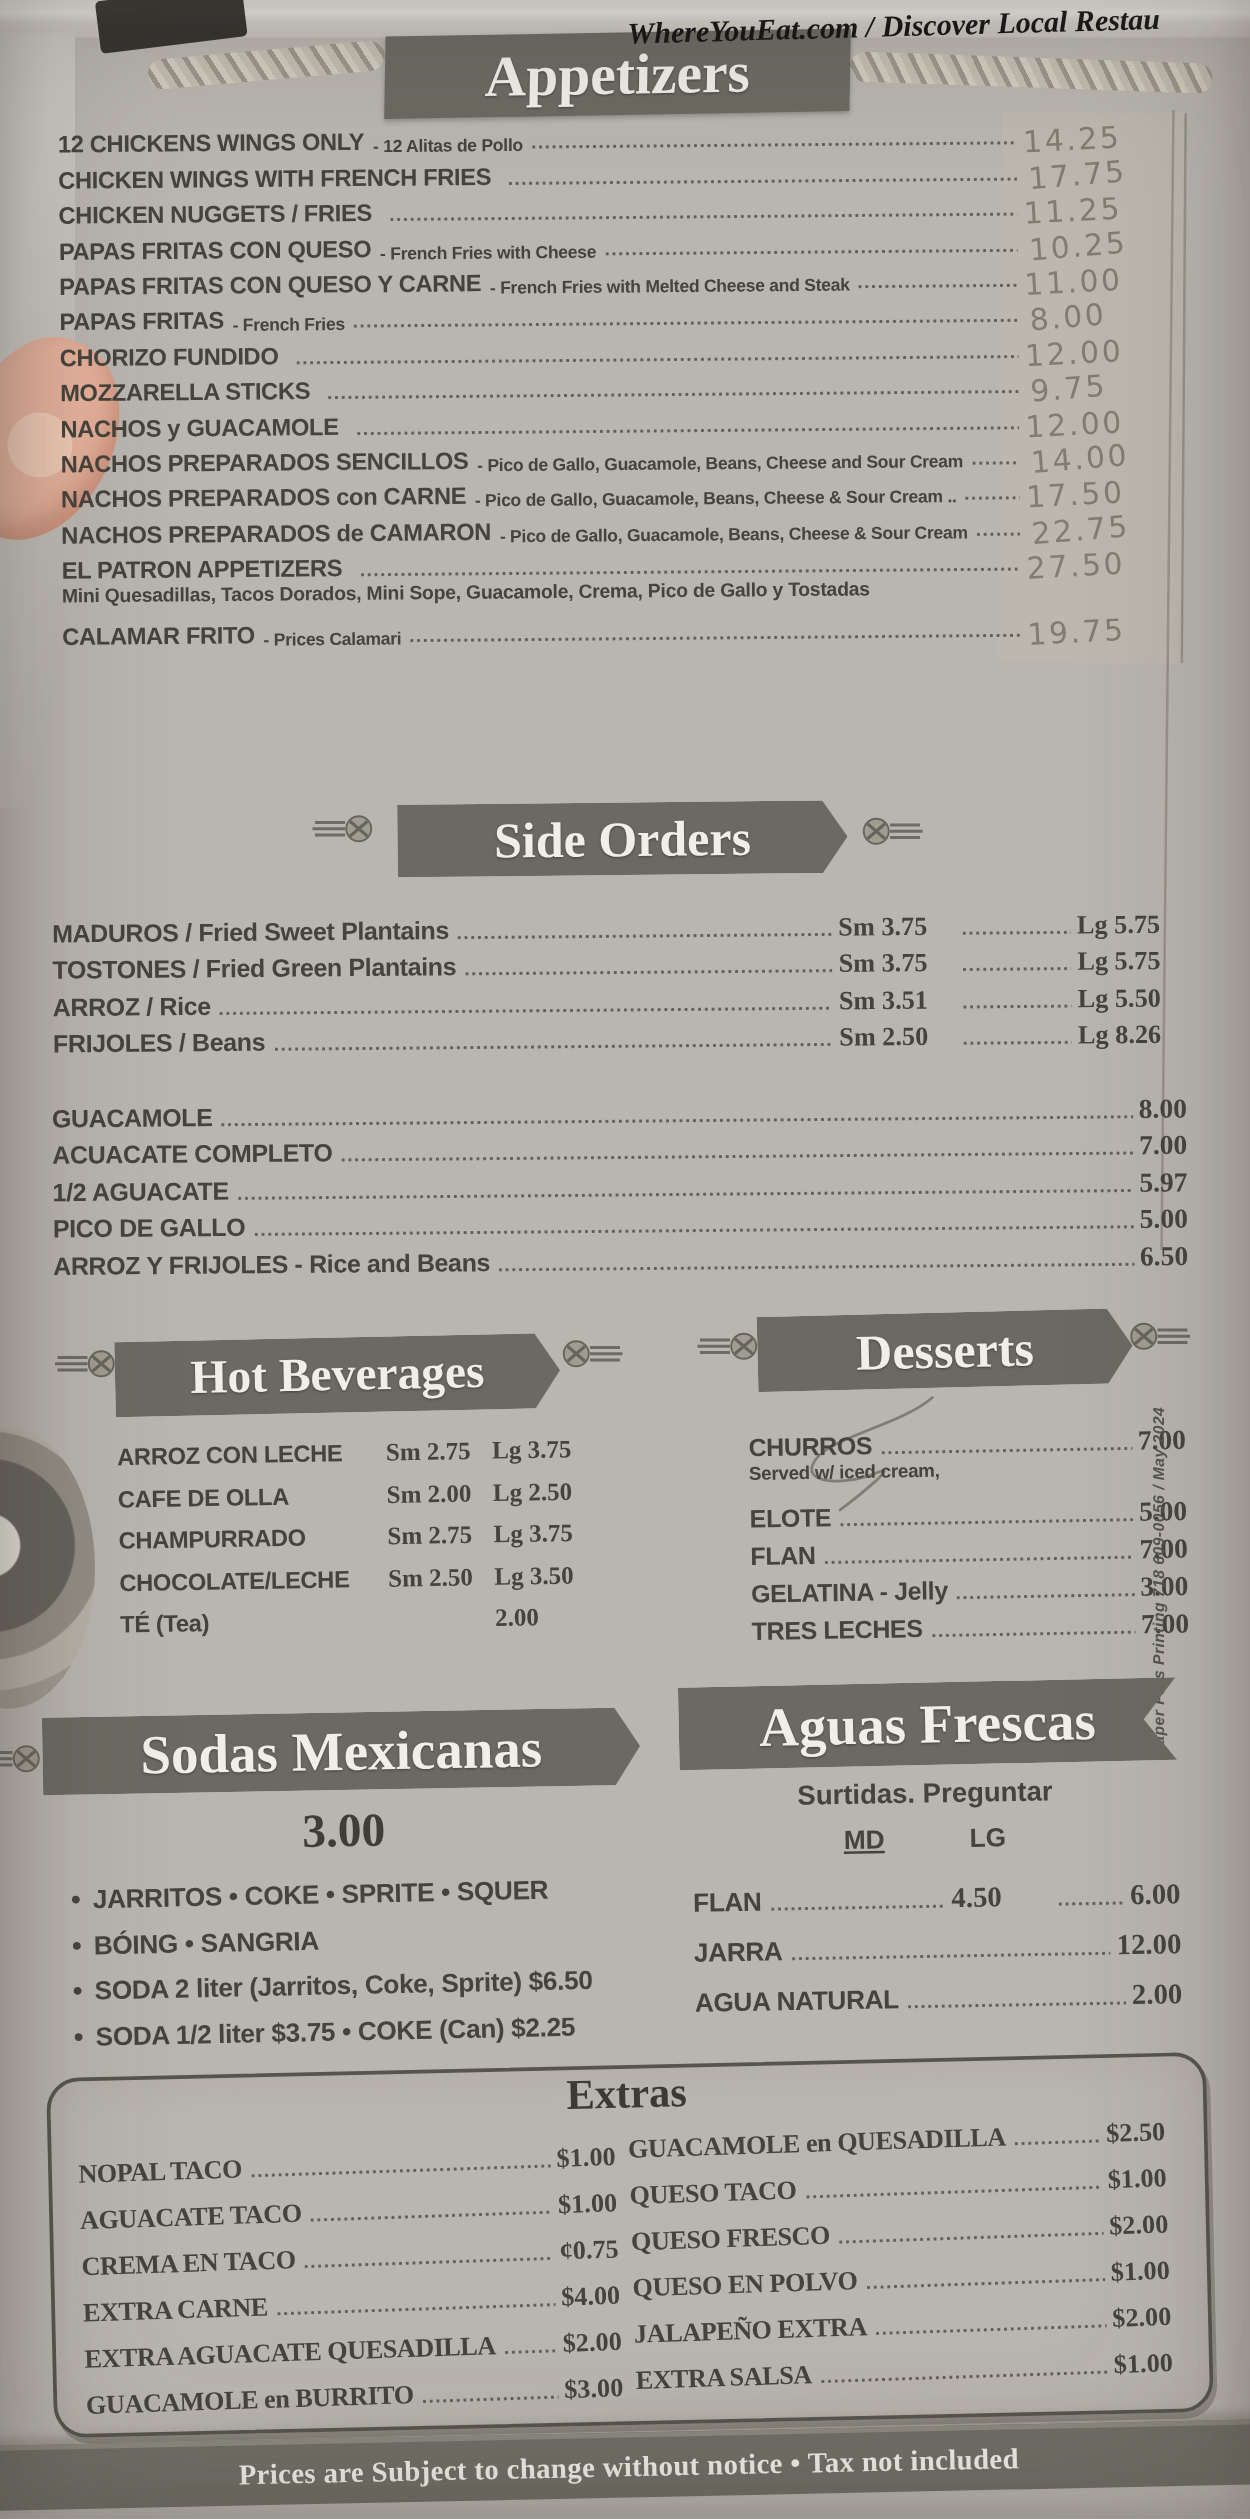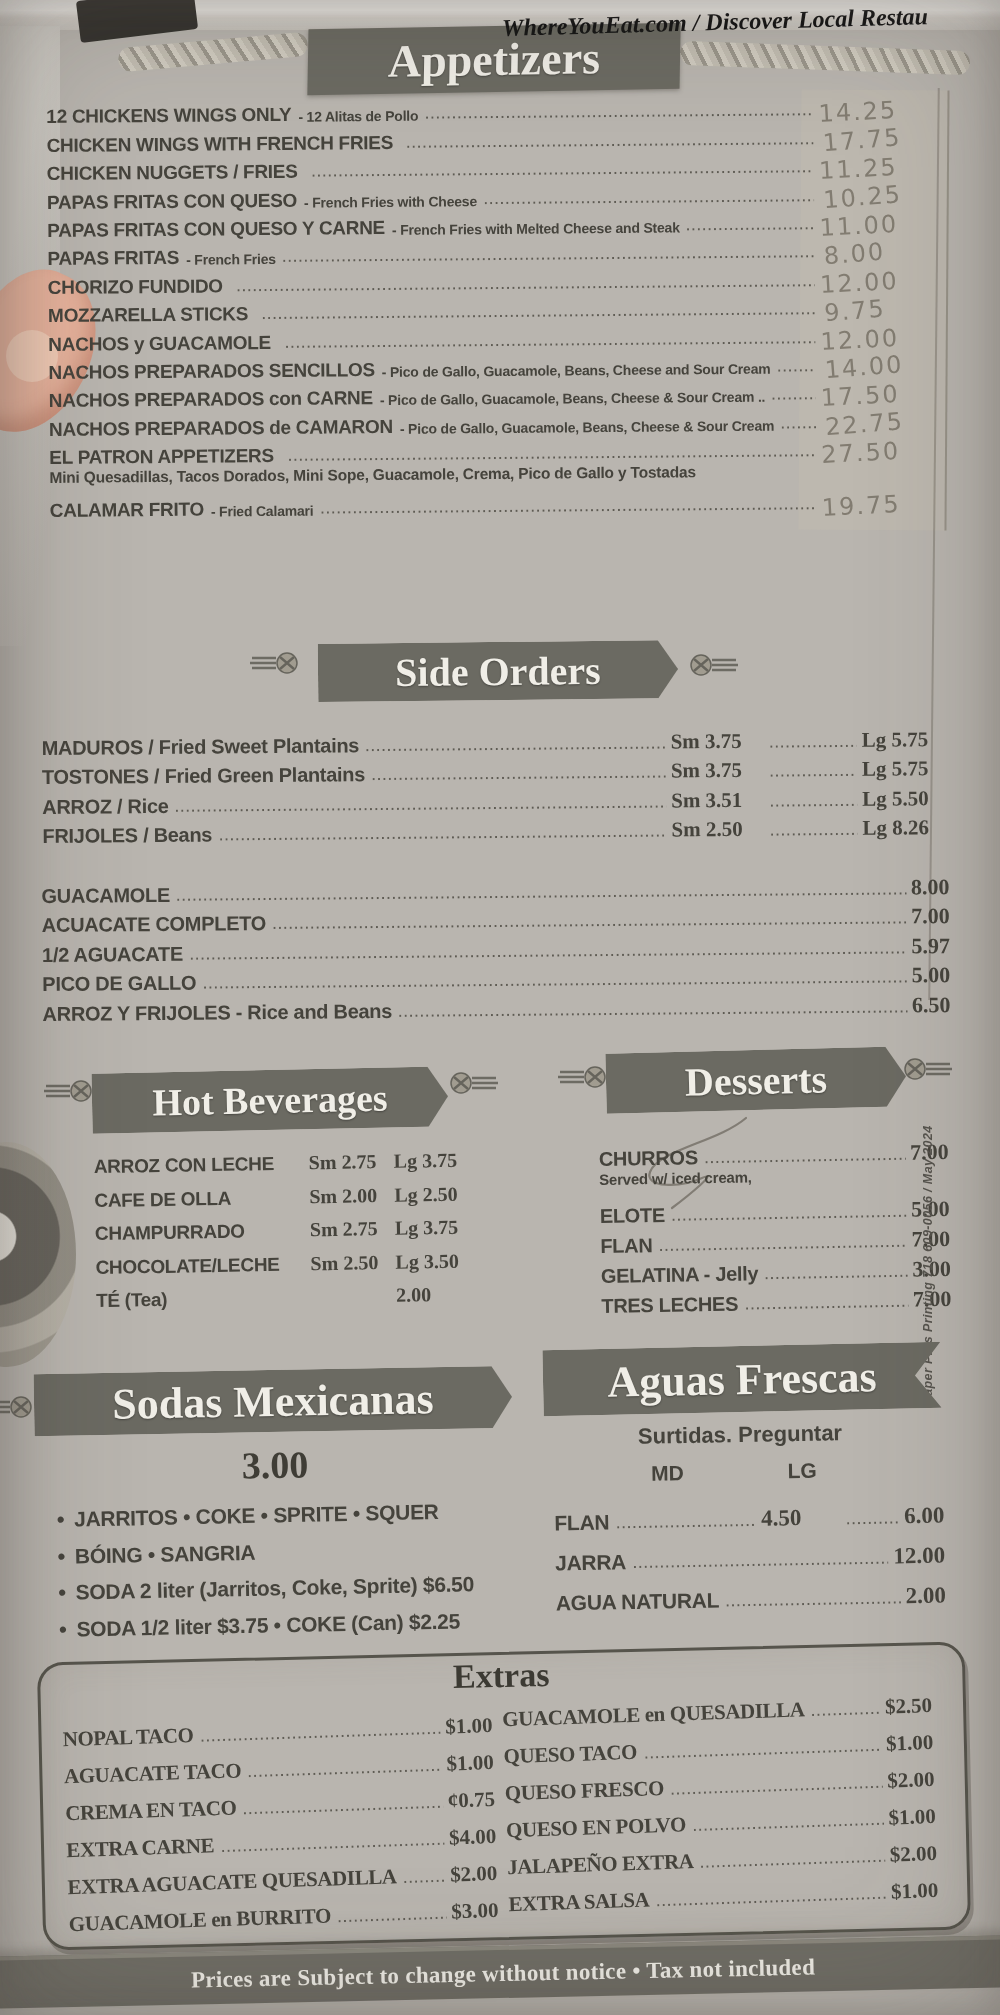--- a/index.html
+++ b/index.html
@@ -87,21 +87,21 @@
   #sodas-lines{position:absolute;left:58px;top:1502px;width:470px;transform:rotate(-1.2deg);}
   .bullet-line{display:flex;align-items:baseline;height:36.5px;font-weight:bold;font-size:21px;
     letter-spacing:-.3px;white-space:nowrap;}
   .bullet-line .bul{margin-right:10px;font-size:22px;}
 
   
   #aguas-sub{position:absolute;left:560px;top:1422px;width:360px;text-align:center;
     font-weight:bold;font-size:22px;transform:rotate(-1deg);}
   #aguas-cols{position:absolute;left:555px;top:1460px;width:385px;display:flex;transform:rotate(-1deg);
     font-weight:bold;font-size:21px;}
-  #aguas-cols .c-md{margin-left:96px;} #aguas-cols .c-lg{margin-left:104px;}
+  #aguas-cols .c-md{margin-left:120px;text-decoration:underline;} #aguas-cols .c-lg{margin-left:68px;}
   #aguas-list{position:absolute;left:555px;top:1492px;width:390px;transform:rotate(-1deg);}
   #aguas-list .mrow{height:40px;}
   #aguas-list .nm{font-size:21px;}
   #aguas-list .pr{font-size:23px;}
   .md-col{width:78px;}
 
   
   #extras-box{position:absolute;left:40px;top:1652px;width:922px;height:282px;
     border:3px solid #56544c;border-radius:26px;transform:rotate(-1.3deg);
     box-shadow:3px 5px 0 rgba(90,86,77,.4), inset 0 0 30px rgba(120,114,102,.12);}
@@ -225,21 +225,21 @@
       </div>
     <div class="mrow">
         <span class="nm">EL PATRON APPETIZERS</span>
         <span class="ds"></span>
         <span class="dots"></span>
         <span class="hw">27.50</span>
       </div>
     <div class="note">Mini Quesadillas, Tacos Dorados, Mini Sope, Guacamole, Crema, Pico de Gallo y Tostadas</div>
     <div class="mrow">
         <span class="nm">CALAMAR FRITO</span>
-        <span class="ds">- Fried Calamari</span>
+        <span class="ds">- Prices Calamari</span>
         <span class="dots"></span>
         <span class="hw">19.75</span>
       </div>
   </div>
 
   <svg class="screw" style="left:248px;top:648px;transform:scaleX(-1);" viewBox="0 0 52 30">
       <circle cx="13" cy="15" r="10" fill="#a19c90" stroke="#66645c" stroke-width="1.5"></circle>
       <path d="M6 9 L20 21 M20 9 L6 21" stroke="#66645c" stroke-width="2.4"></path>
       <path d="M24 10 h24 M24 15 h26 M24 20 h24" stroke="#6d6b63" stroke-width="2.4"></path>
     </svg>

